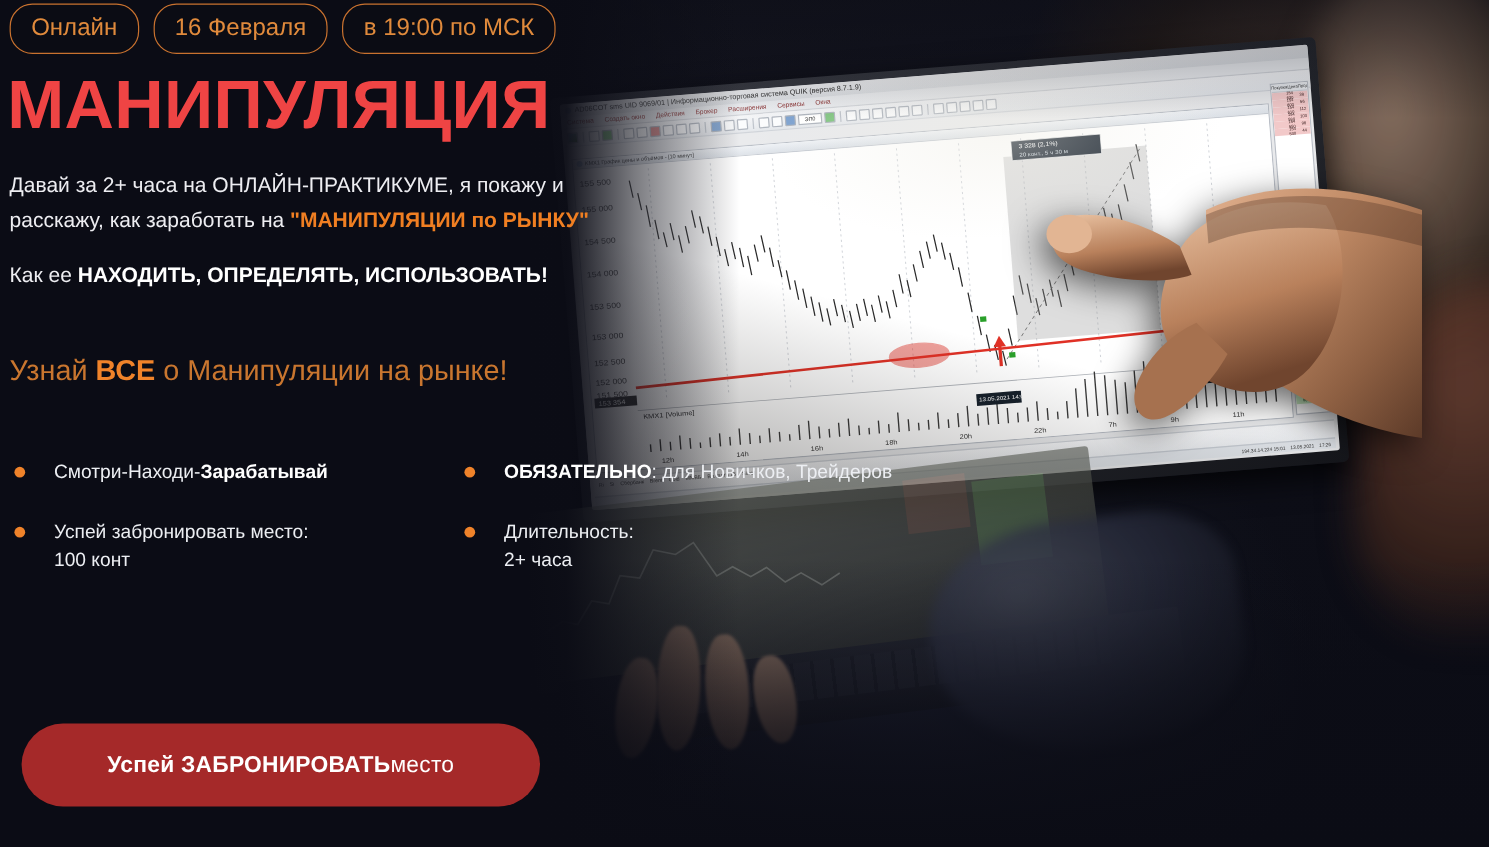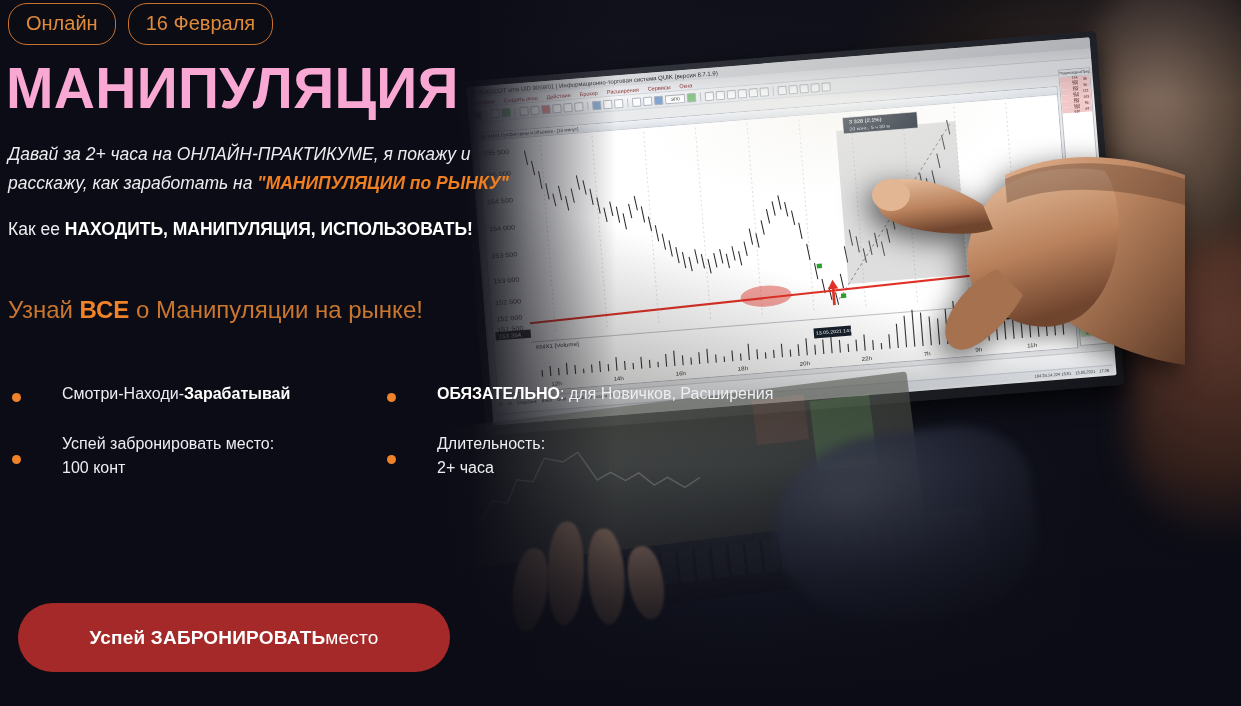--- a/index.html
+++ b/index.html
@@ -182,46 +182,46 @@
   .badge{
     border:1.6px solid #c9722f; border-radius:19px;
     background:rgba(12,12,20,.55);
     color:#e08a3c; font-size:20px; line-height:1;
     padding:9px 17px 11px; white-space:nowrap;
   }
 
   .title{
     margin:16px 0 0 6px;
     font-size:57px; line-height:.97; font-weight:800;
-    letter-spacing:.3px; color:#f9a8d4; text-transform:uppercase;
+    letter-spacing:.3px; color:#ef4444; text-transform:uppercase;
   }
   .title .l2{ display:block; }
 
   .lead{
     margin:24px 0 0 8px; width:530px;
-    font-size:17.5px; line-height:1.62; color:#ededf1; font-weight:400;font-style:italic;
+    font-size:17.5px; line-height:1.62; color:#ededf1; font-weight:400;
   }
   .lead .accent{ color:#f07f22; font-weight:800; }
 
   .howto{
     margin:22px 0 0 8px; font-size:17.5px; color:#ededf1;
   }
   .howto b{ font-weight:800; color:#fff; }
 
   .subline{
     margin:56px 0 0 8px; font-size:24px; color:#c9762f; font-weight:400;
   }
   .subline b{ color:#f0832a; font-weight:800; }
 
   .bullets{
     margin:58px 0 0 0; display:flex; width:800px;
   }
   .bcol{ width:375px; }
   .bcol.right{ width:420px; }
-  .bitem{ display:flex; align-items:center; margin-bottom:26px;gap:17px; }
+  .bitem{ display:flex; align-items:flex-start; margin-bottom:26px; }
   .dot{
     width:9px;height:9px;border-radius:50%;background:#f0832a;
     flex:none;margin:7px 24px 0 12px;
   }
   .btext{ font-size:16px; line-height:1.5; color:#eceef2; }
   .btext b{ font-weight:800; color:#fff; }
 
   .cta{
     position:absolute; left:18px; top:603px;
     width:432px; height:69px; border-radius:35px;
@@ -552,32 +552,33 @@
     </div>
 
     <div class="photo-vignette"></div>
   </div>
 
   <div class="content">
 
     <div class="badges">
       <span class="badge">Онлайн</span>
       <span class="badge">16 Февраля</span>
+      <span class="badge">в 19:00 по МСК</span>
     </div>
 
     <h1 class="title">
       <span class="l1">МАНИПУЛЯЦИЯ</span>
     </h1>
 
     <p class="lead">
       <span>Давай за 2+ часа на ОНЛАЙН-ПРАКТИКУМЕ, я покажу и расскажу, как заработать на </span><span class="accent">"МАНИПУЛЯЦИИ по РЫНКУ"</span>
     </p>
 
     <p class="howto">
-      <span>Как ее </span><b>НАХОДИТЬ, МАНИПУЛЯЦИЯ, ИСПОЛЬЗОВАТЬ!</b>
+      <span>Как ее </span><b>НАХОДИТЬ, ОПРЕДЕЛЯТЬ, ИСПОЛЬЗОВАТЬ!</b>
     </p>
 
     <p class="subline">
       <span>Узнай </span><b>ВСЕ</b><span> о Манипуляции на рынке!</span>
     </p>
 
     <div class="bullets">
       <div class="bcol">
         <div class="bitem">
           <span class="dot"></span>
@@ -585,21 +586,21 @@
         </div>
         <div class="bitem">
           <span class="dot"></span>
           <span class="btext" style="white-space:pre-line">Успей забронировать место:
 100 конт</span>
         </div>
       </div>
       <div class="bcol right">
         <div class="bitem">
           <span class="dot"></span>
-          <span class="btext"><b>ОБЯЗАТЕЛЬНО</b><span>: для Новичков, Расширения</span></span>
+          <span class="btext"><b>ОБЯЗАТЕЛЬНО</b><span>: для Новичков, Трейдеров</span></span>
         </div>
         <div class="bitem">
           <span class="dot"></span>
           <span class="btext" style="white-space:pre-line">Длительность:
 2+ часа</span>
         </div>
       </div>
     </div>
 
     <button class="cta">

